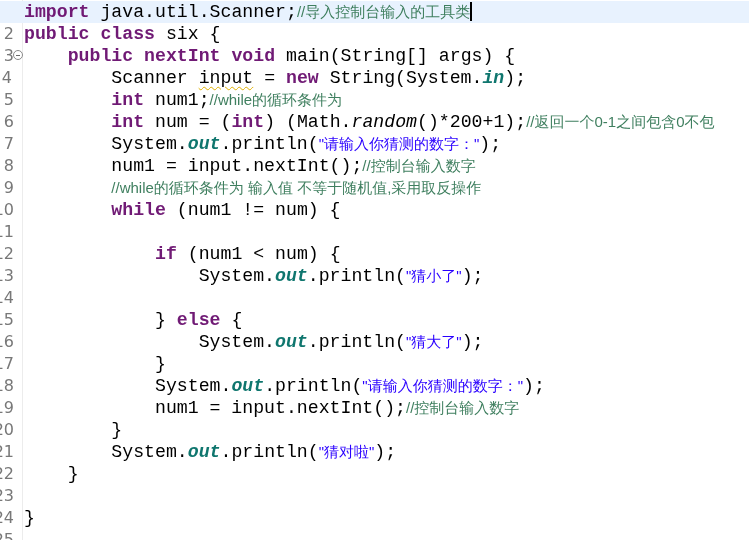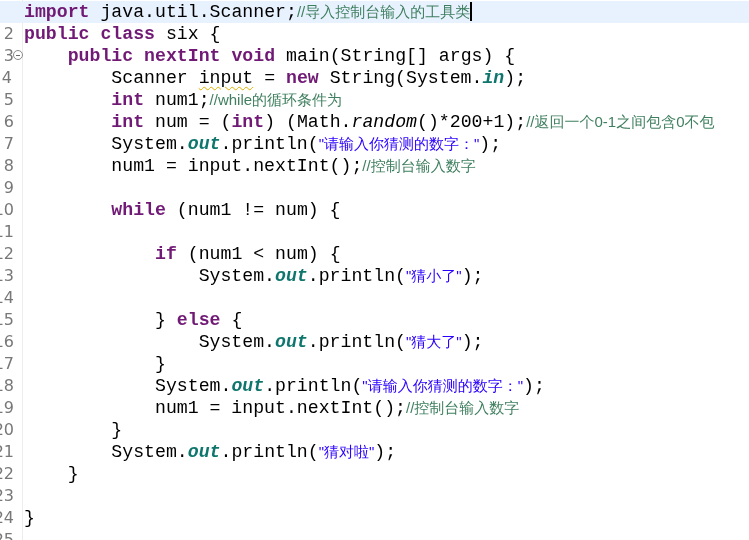--- a/index.html
+++ b/index.html
@@ -139,21 +139,21 @@
     <span class="code"><span>        System.</span><span class="fld">out</span><span>.println(</span><span class="str cjk">"请输入你猜测的数字："</span><span>);</span></span>
   </div>
 
   <div class="line" style="top:155px">
     <span class="lnum">9</span>
     <span class="code"><span>        num1 = input.nextInt();</span><span class="cm cjk">//控制台输入数字</span></span>
   </div>
 
   <div class="line" style="top:177px">
     <span class="lnum">10</span>
-    <span class="code"><span>        </span></span>
+    <span class="code"><span>        </span><span class="cm cjk">//while的循环条件为 输入值 不等于随机值,采用取反操作</span></span>
   </div>
 
   <div class="line" style="top:199px">
     <span class="lnum">11</span>
     <span class="code"><span>        </span><span class="kw">while</span><span> (num1 != num) {</span></span>
   </div>
 
   <div class="line" style="top:221px">
     <span class="lnum">12</span>
     <span class="code"><span>            </span></span>

